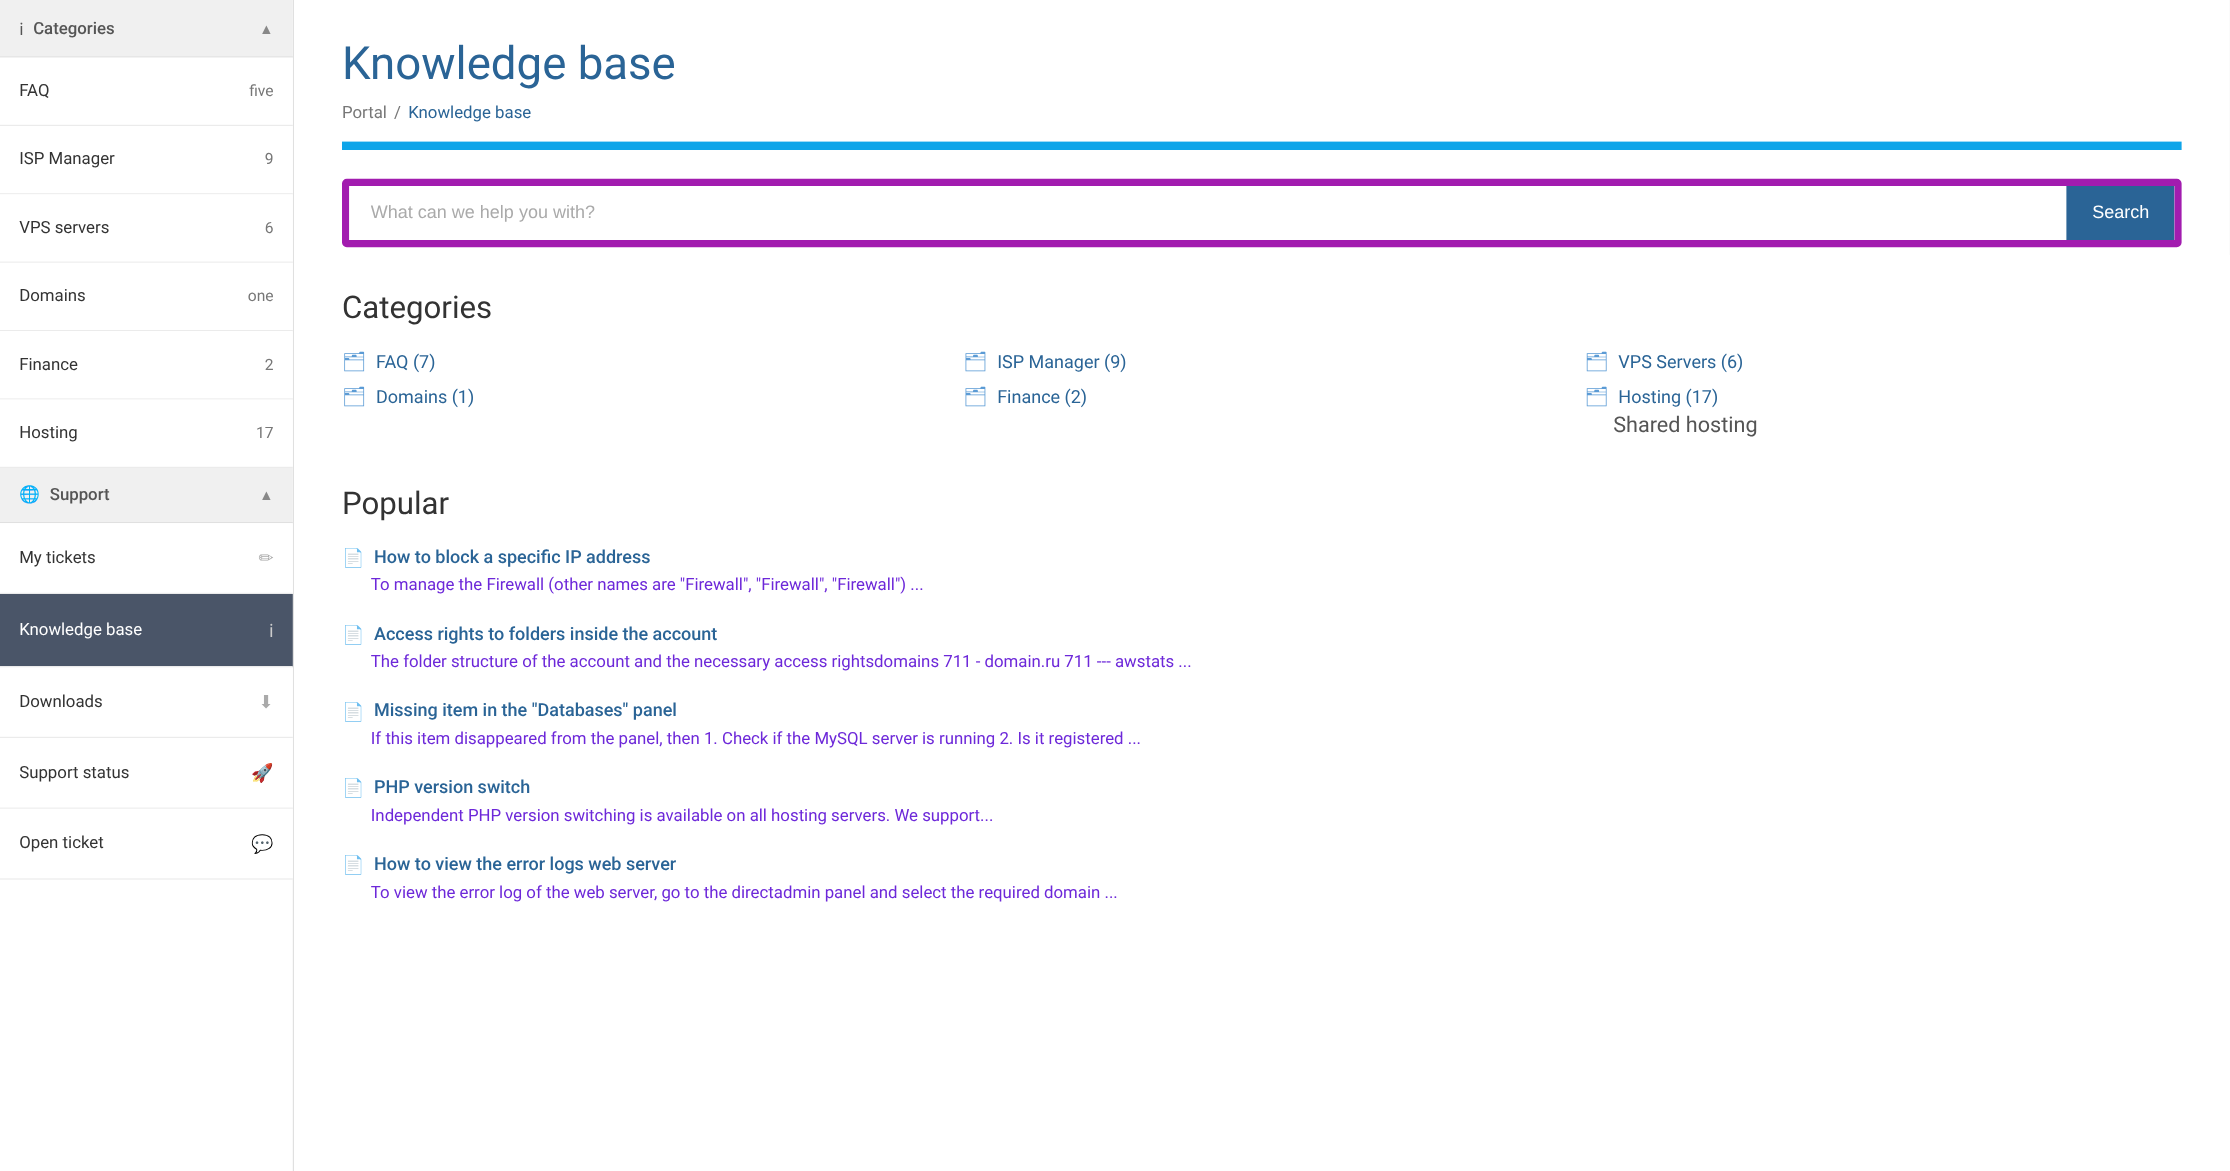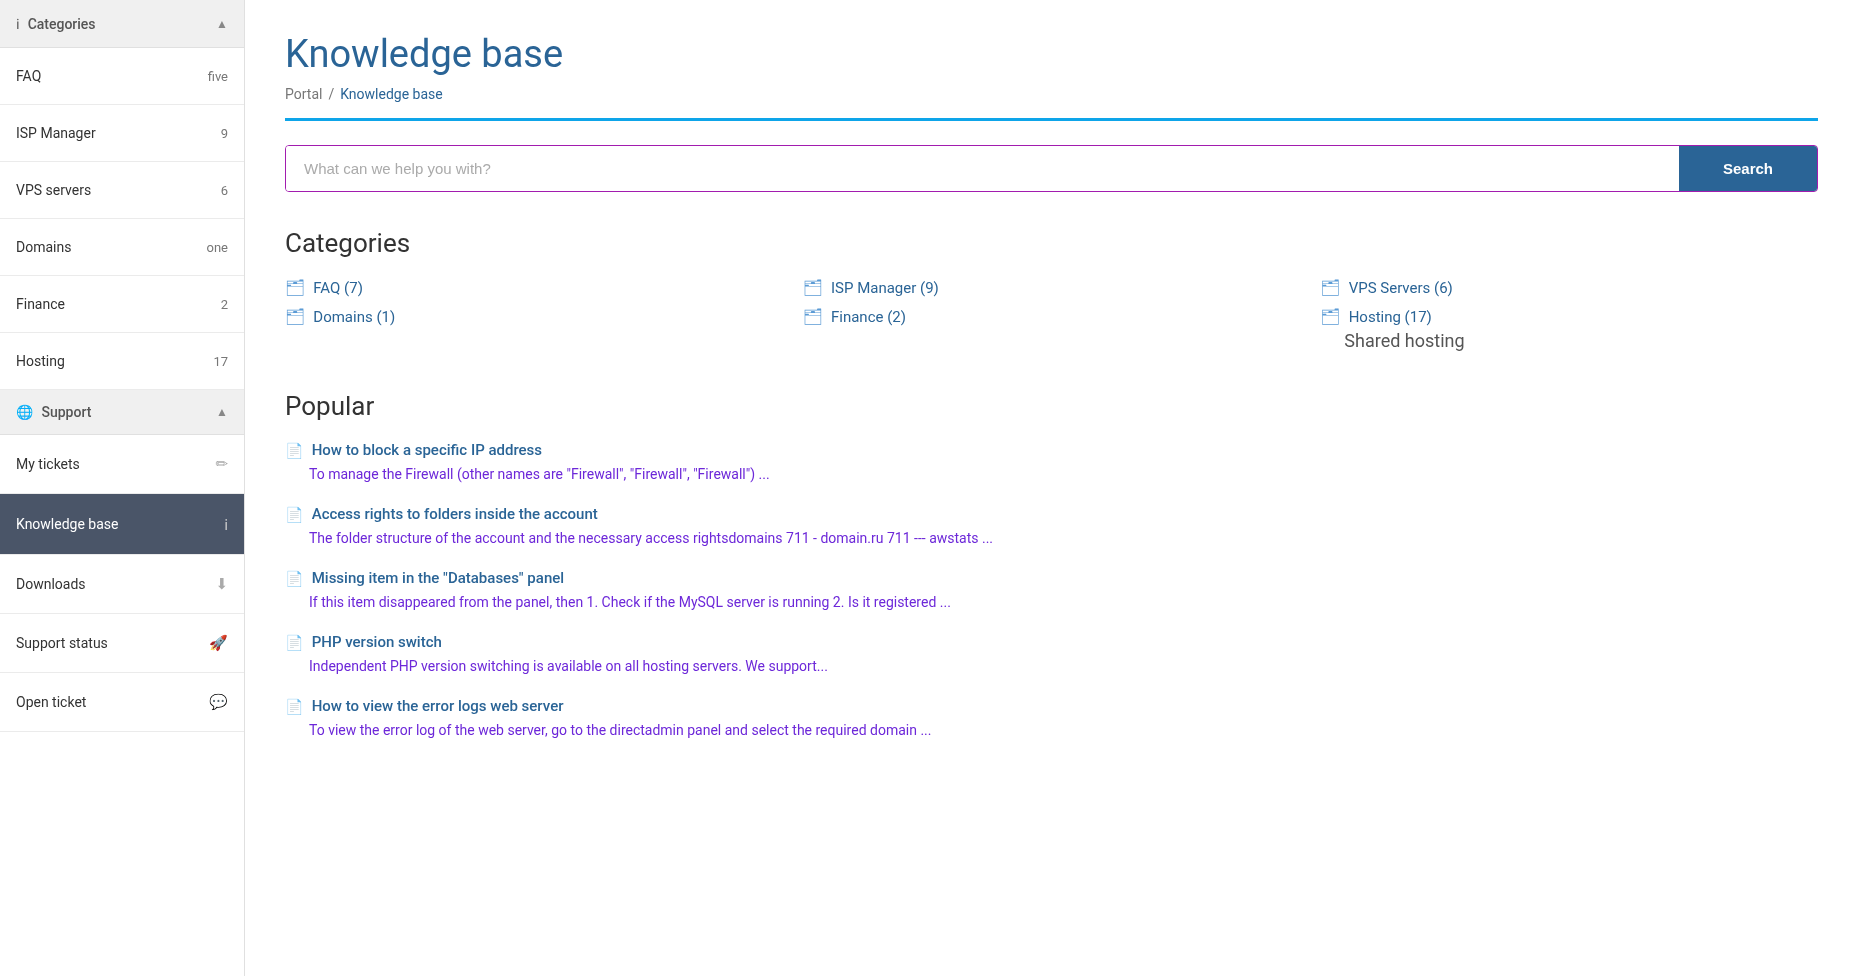--- a/index.html
+++ b/index.html
@@ -90,53 +90,53 @@
       margin-bottom: 10px;
     }
     .breadcrumb {
       display: flex;
       align-items: center;
       gap: 6px;
       color: #777;
       font-size: 14px;
       margin-bottom: 24px;
       padding-bottom: 16px;
-      border-bottom: 3px solid #0ea5e9;
+      border-bottom: 7px solid #0ea5e9;
     }
     .breadcrumb a {
       color: #777;
       text-decoration: none;
     }
     .breadcrumb .active-crumb {
       color: #2a6496;
     }
     .search-bar {
       display: flex;
       margin-bottom: 36px;
-      border: 1px solid #a21caf;
+      border: 6px solid #a21caf;
       border-radius: 4px;
       overflow: hidden;
     }
     .search-input {
       flex: 1;
       padding: 14px 18px;
       font-size: 15px;
       border: none;
       outline: none;
       color: #333;
     }
     .search-input::placeholder { color: #aaa; }
     .search-button {
-      padding: 14px 44px;
+      padding: 14px 21px;
       background: #2a6496;
       color: #fff;
       border: none;
       font-size: 15px;
       cursor: pointer;
-      font-weight: 700;
+      font-weight: 400;
     }
     .section-heading {
       font-size: 26px;
       font-weight: 400;
       color: #333;
       margin-bottom: 20px;
     }
     
     .categories-grid {
       display: grid;

